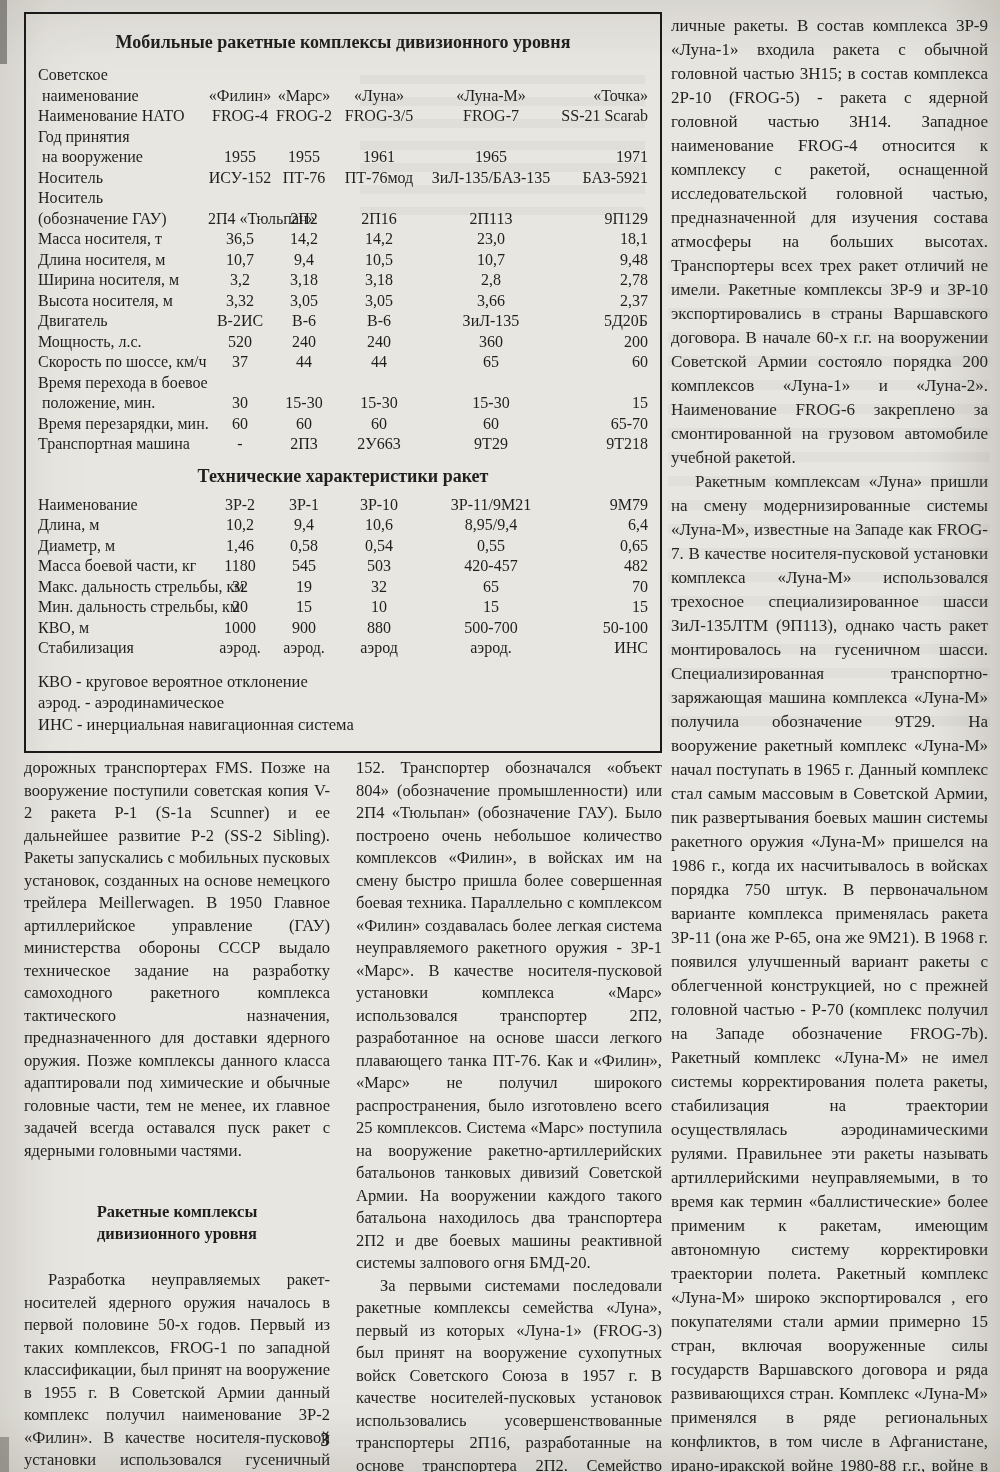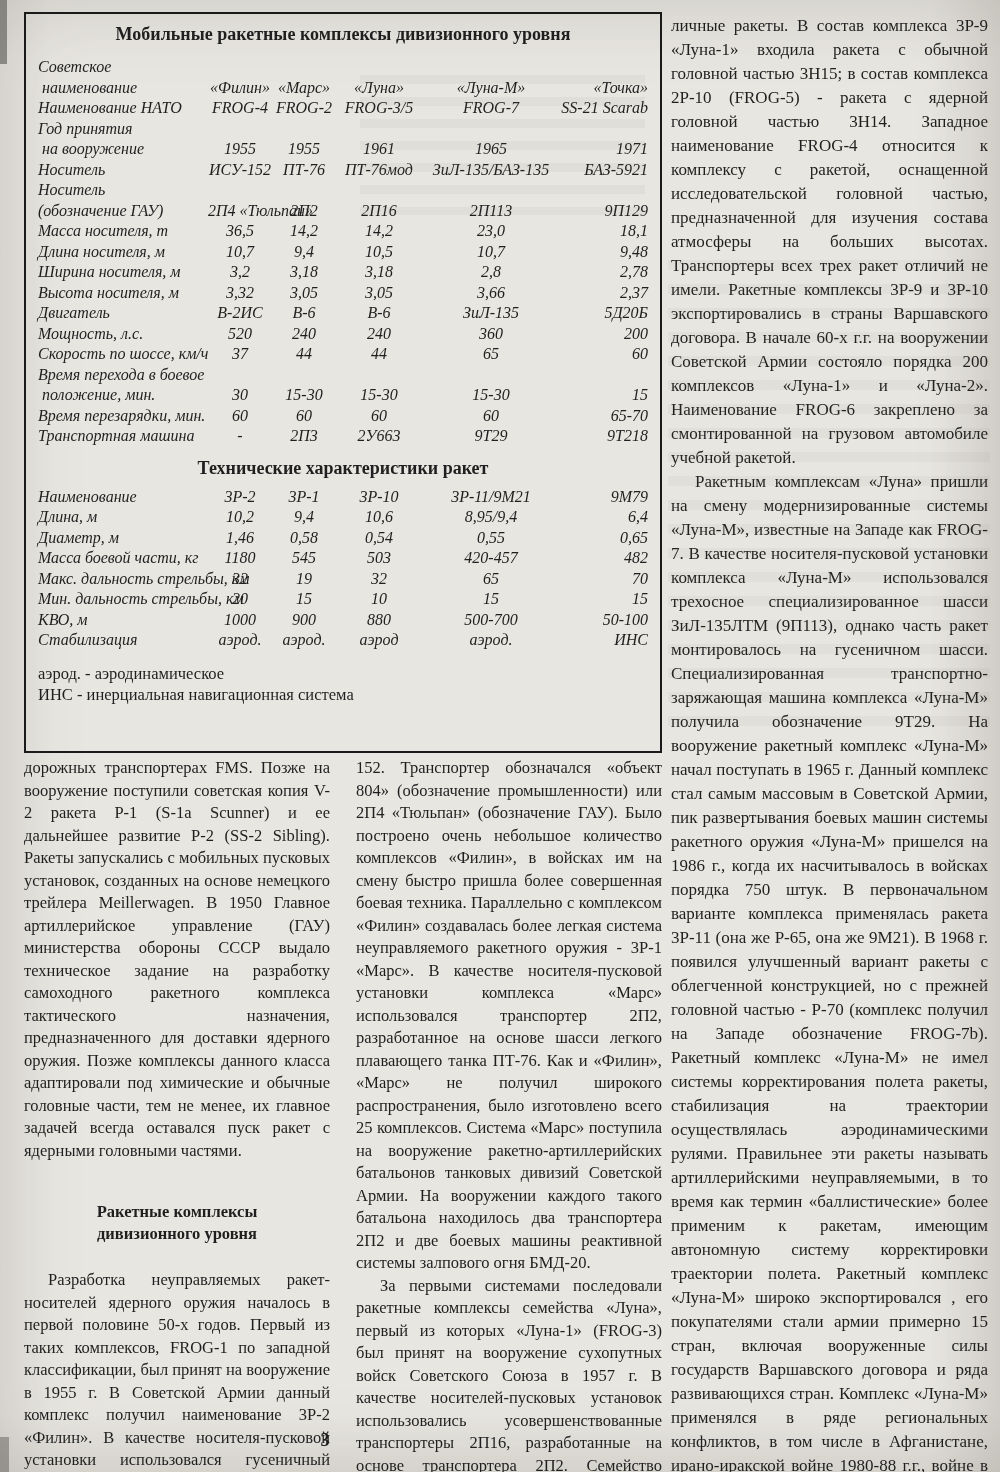--- a/index.html
+++ b/index.html
@@ -11,23 +11,23 @@
       #e8e6e1;
     box-shadow: inset 0 0 90px rgba(90,85,70,.14);
     font-family:"Liberation Serif","DejaVu Serif",serif;
     color:#1f1f1f;
   }
   
   .box{
     position:absolute; left:24px; top:12px; width:638px; height:741px;
     border:2px solid #1a1a1a; box-sizing:border-box; padding:7px 12px 0 12px;
   }
-  .box-title{ text-align:center; font-weight:bold; font-size:18px; line-height:22px; margin:2px 0 12px 0; }
+  .box-title{ text-align:center; font-weight:bold; font-size:18px; line-height:22px; margin:10px 0 12px 0; }
   .box-title.mid{ margin:10px 0 8px 0; }
-  .ttable{ width:100%;font-style:italic; }
+  .ttable{ width:100%; }
   .trow{ display:flex; align-items:flex-end; line-height:20.5px; font-size:16px; }
   .tlabel{ width:170px; white-space:pre; flex:none; }
   .tcell{ flex:none; text-align:center; white-space:pre; }
   .c0{width:64px;} .c1{width:64px;} .c2{width:86px;} .c3{width:138px;} .c4{width:88px;text-align:right;}
   .footnotes{ margin-top:12px; font-size:16.5px; line-height:21.5px; }
   .footnotes div{ white-space:pre; }
   
   .lower{
     position:absolute; left:24px; top:757px; width:638px;
     display:flex; gap:26px;
@@ -253,20 +253,21 @@
         <div class="trow">
           <div class="tlabel">Стабилизация</div>
           <div class="tcell c0">аэрод.</div>
           <div class="tcell c1">аэрод.</div>
           <div class="tcell c2">аэрод</div>
           <div class="tcell c3">аэрод.</div>
           <div class="tcell c4">ИНС</div>
         </div>
       </div>
     <div class="footnotes">
+      <div>КВО - круговое вероятное отклонение</div>
       <div>аэрод. - аэродинамическое</div>
       <div>ИНС - инерциальная навигационная система</div>
     </div>
   </div>
 
   <div class="lower">
     <div class="col">
       <p class="just">дорожных транспортерах FMS. Позже на вооружение поступили советская копия V-2  ракета Р-1 (S-1a Scunner) и ее дальнейшее развитие Р-2 (SS-2 Sibling). Ракеты запускались с мобильных пусковых установок, созданных на основе немецкого трейлера Meillerwagen. В 1950 Главное артиллерийское управление (ГАУ) министерства обороны СССР выдало техническое задание на разработку самоходного ракетного комплекса тактического назначения, предназначенного для доставки ядерного оружия. Позже комплексы данного класса  адаптировали под химические и обычные головные части, тем не менее, их главное задачей всегда оставался пуск ракет с ядерными головными частями.</p>
       <div class="subhead">Ракетные комплексы
 дивизионного уровня</div>

